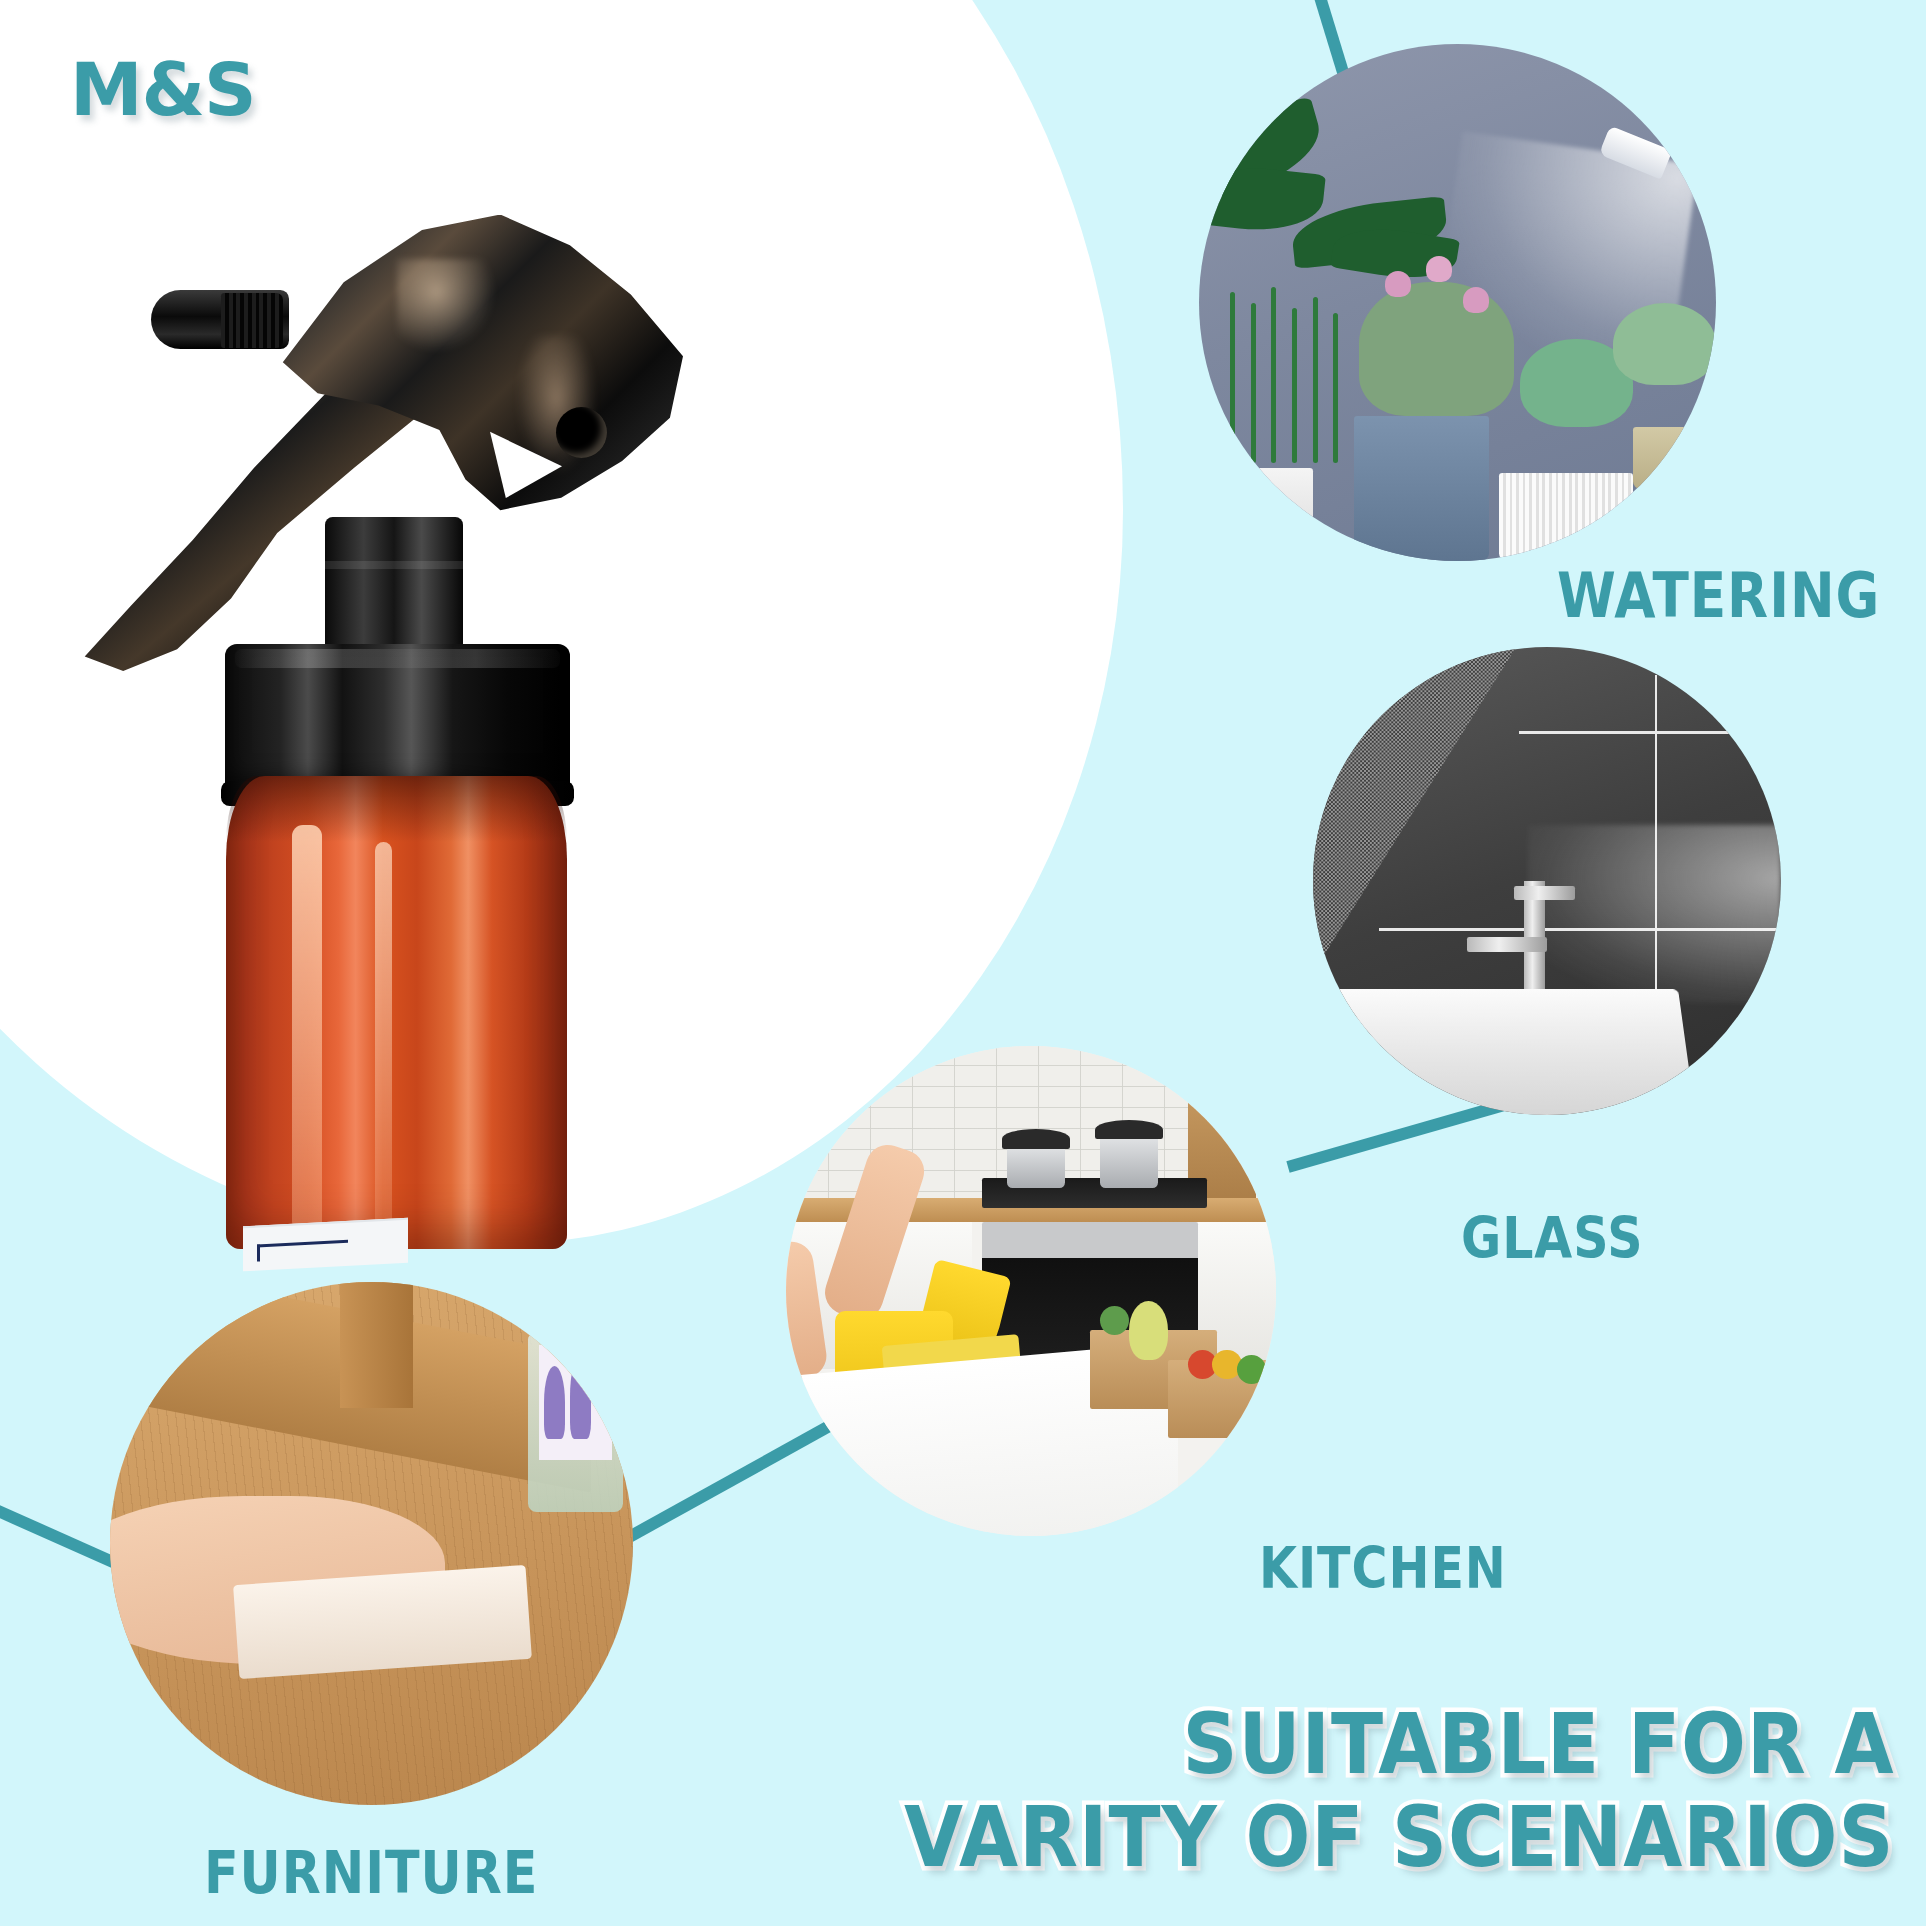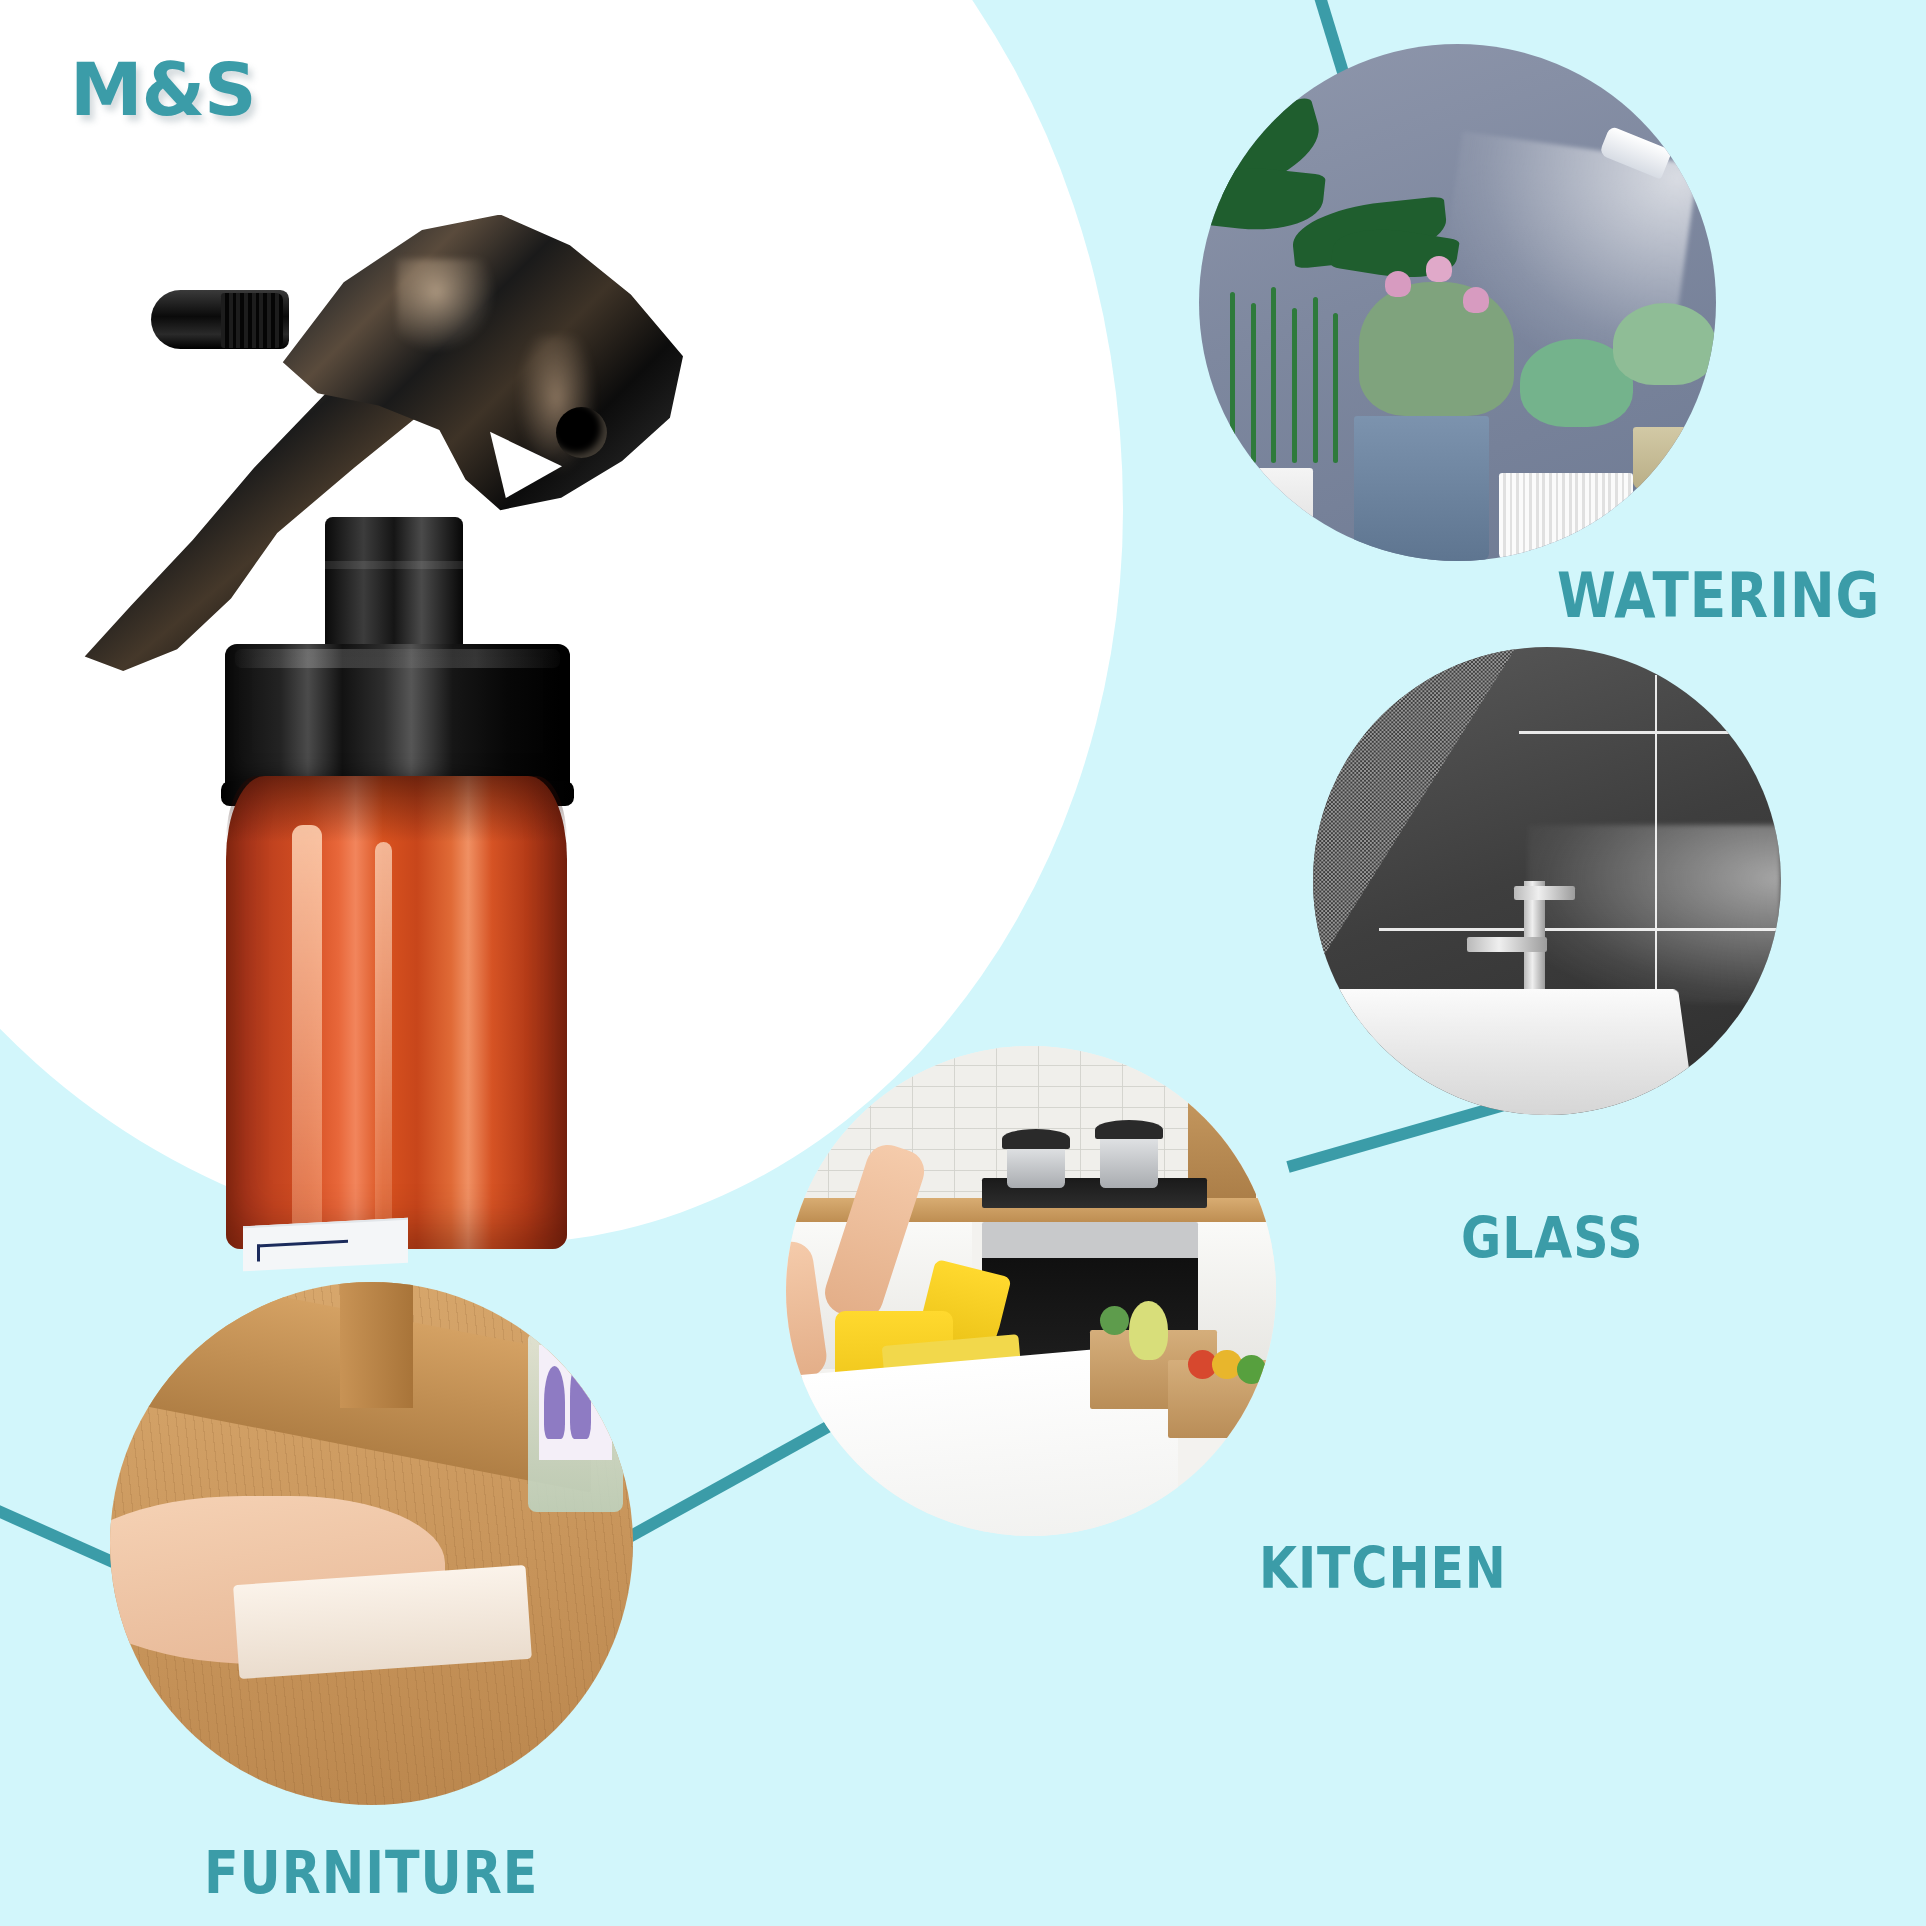--- a/index.html
+++ b/index.html
@@ -412,15 +412,19 @@
     <div class="collar-ring"></div>
     <div class="collar-lip"></div>
     <div class="bot-body"></div>
     <div class="bot-gloss"></div>
     <div class="bot-gloss2"></div>
     <div class="bot-label"></div>
   </div>
 
   <div id="brand">M&amp;S</div>
 
+  <div id="headline">
+    <span class="hl">SUITABLE FOR A</span>
+    <span class="hl">VARITY OF SCENARIOS</span>
+  </div>
 
 </div>
 
 
 </body></html>

